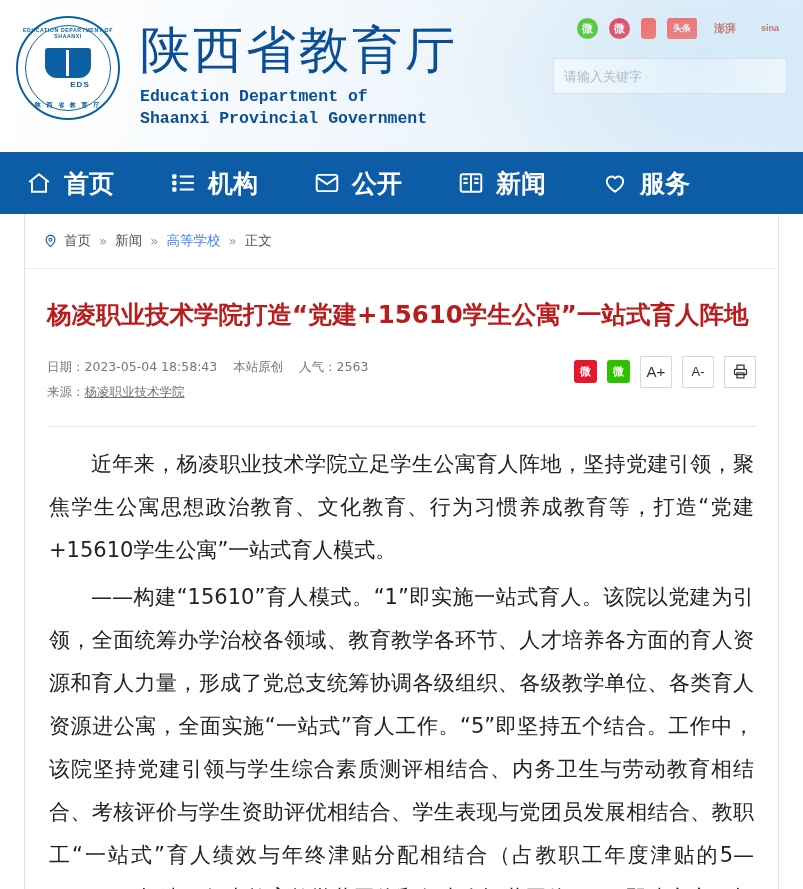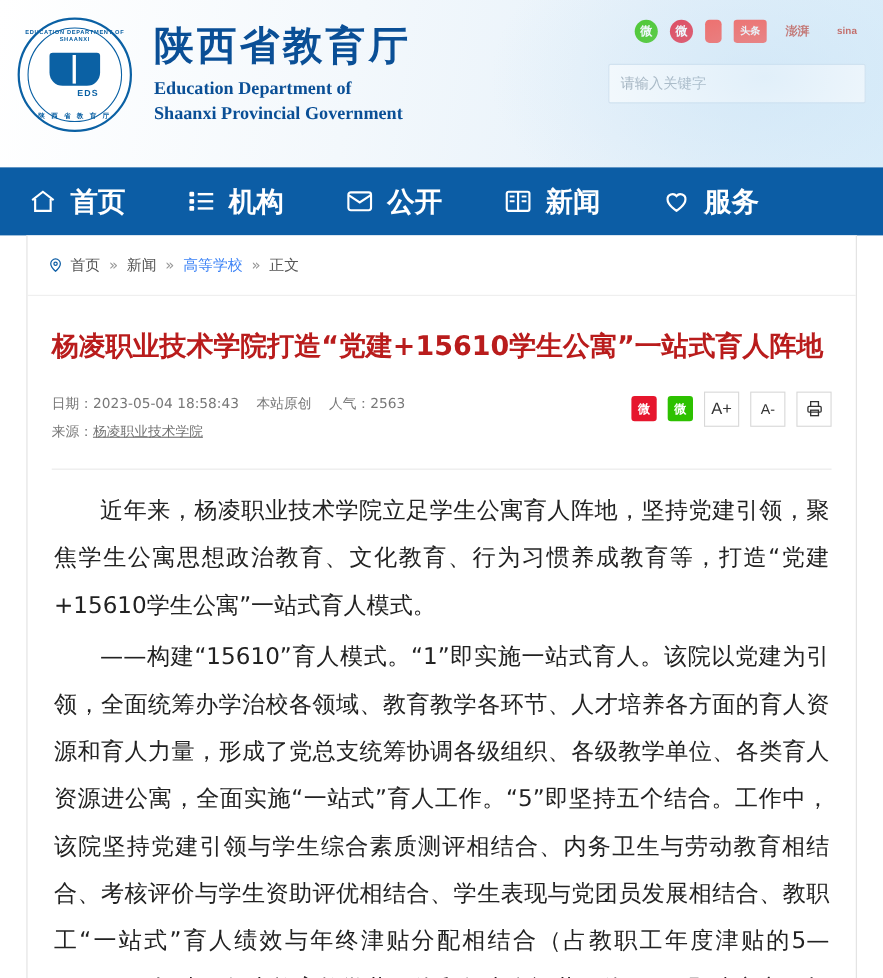--- a/index.html
+++ b/index.html
@@ -97,34 +97,34 @@
   }
   .seal .arc-top { top: 9px; }
   .seal .arc-bottom { bottom: 8px; font-size: 6px; letter-spacing: 2px;}
 
   .title-block {
     position: absolute;
     left: 140px;
     top: 22px;
   }
   .title-cn {
-    font-size: 36px;
-    font-weight: bold;
+    font-size: 50px;
+    font-weight: normal;
     color: #0a4f96;
     letter-spacing: 3px;
     line-height: 1.15;
     font-family: "DejaVu Sans", "Liberation Sans", sans-serif;
   }
   .title-en {
     margin-top: 6px;
     font-size: 16.5px;
     font-weight: bold;
     color: #0a4f96;
     line-height: 1.35;
-    font-family: Liberation Serif, serif;
+    font-family: Liberation Mono, monospace;
   }
 
   .social-row {
     position: absolute;
     right: 16px;
     top: 18px;
     display: flex;
     align-items: center;
     gap: 11px;
   }

